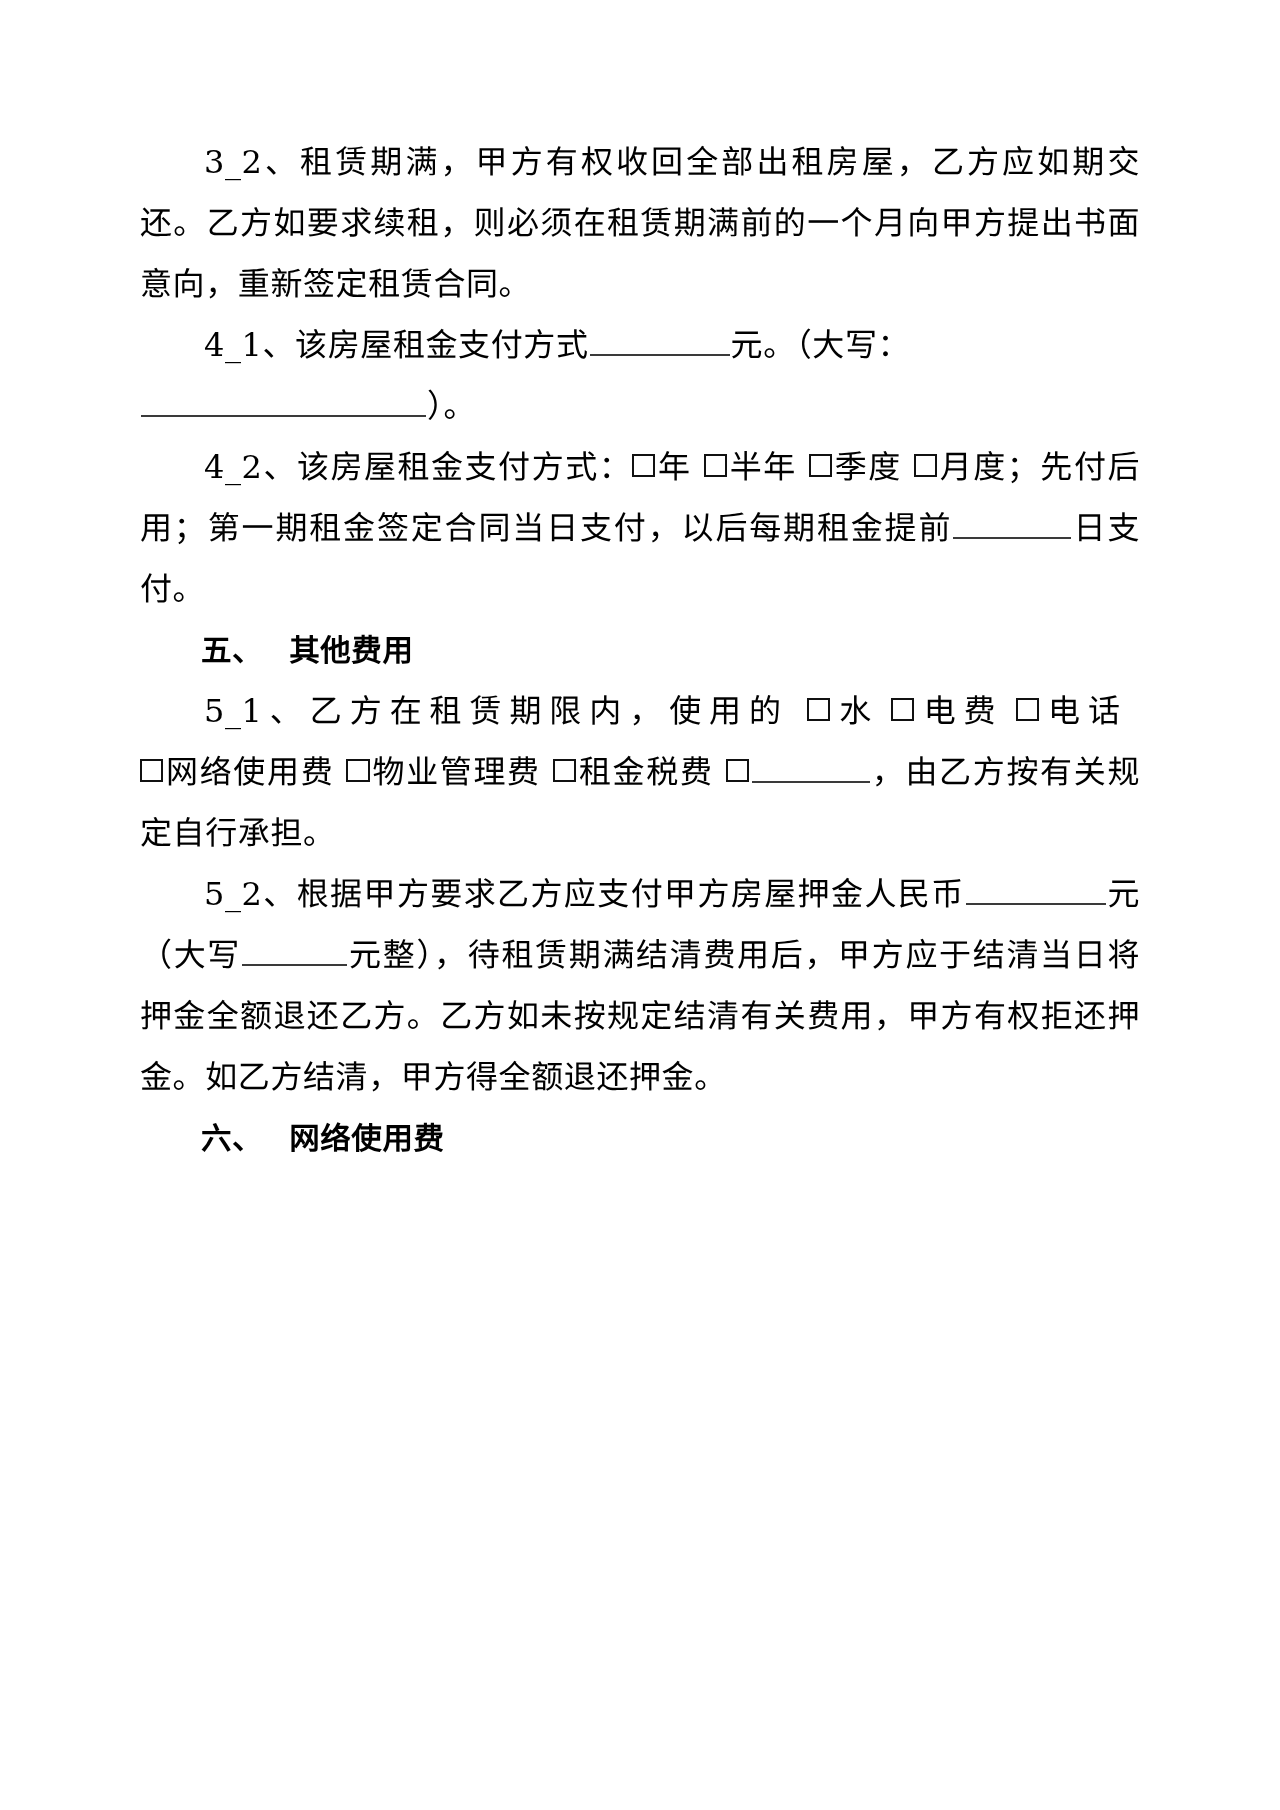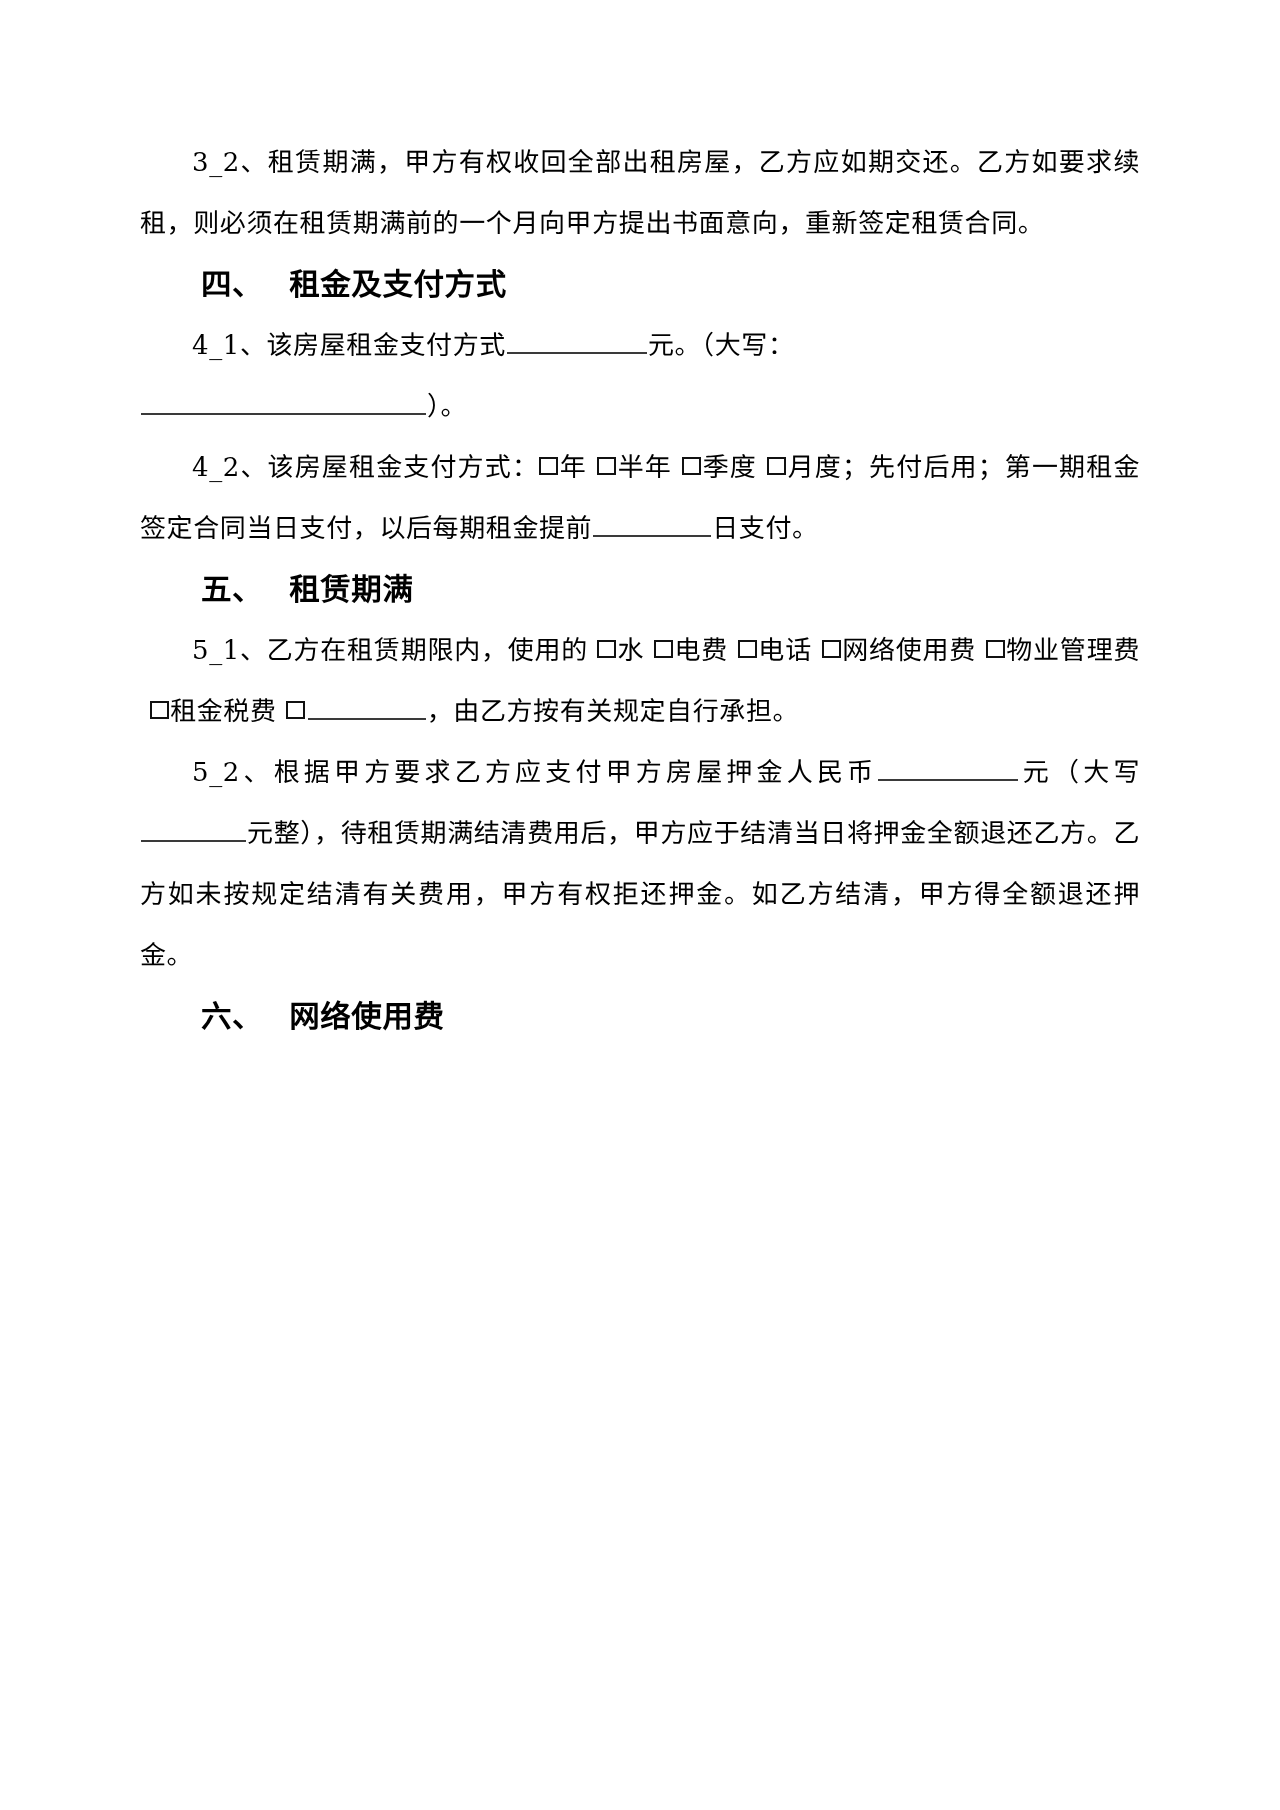--- a/index.html
+++ b/index.html
@@ -25,21 +25,21 @@
     padding: 132px 140px 0 140px;
     overflow: hidden;
   }
 
   .doc-body {
     width: 1000px;
   }
 
   
   .para {
-    font-size: 26px;
+    font-size: 32px;
     line-height: 61px;
     text-align: justify;
     text-justify: inter-ideograph;
     text-indent: 2em;
     margin: 0 0 0 0;
     letter-spacing: 0.6px;
     word-break: break-all;
     font-weight: 400;
   }
 
@@ -93,21 +93,20 @@
   }
 
   .fragment { white-space: pre-wrap; }
 </style>
 </head>
 <body>
 
 <div class="page">
   <div class="doc-body" id="doc-body">
       <p class="para"><span class="fragment">3_2、租赁期满，甲方有权收回全部出租房屋，乙方应如期交还。乙方如要求续租，则必须在租赁期满前的一个月向甲方提出书面意向，重新签定租赁合同。</span></p>
-      <p class="heading"><span class="num">四、</span><span class="sp"></span><span>租金及支付方式</span></p>
       <p class="para"><span class="fragment">4_1、该房屋租金支付方式</span><span class="blank w-lg"></span><span class="fragment">元。（大写：</span><br><span class="blank w-xl"></span><span class="fragment">）。</span></p>
       <p class="para"><span class="fragment">4_2、该房屋租金支付方式：</span><span class="opt"><span class="cbox"></span><span>年</span></span><span class="gap"></span><span class="opt"><span class="cbox"></span><span>半年</span></span><span class="gap"></span><span class="opt"><span class="cbox"></span><span>季度</span></span><span class="gap"></span><span class="opt"><span class="cbox"></span><span>月度</span></span><span class="fragment">；先付后用；第一期租金签定合同当日支付，以后每期租金提前</span><span class="blank w-md"></span><span class="fragment">日支付。</span></p>
-      <p class="heading"><span class="num">五、</span><span class="sp"></span><span>租赁期满</span></p>
+      <p class="heading"><span class="num">五、</span><span class="sp"></span><span>其他费用</span></p>
       <p class="para"><span class="fragment">5_1、乙方在租赁期限内，使用的 </span><span class="opt"><span class="cbox"></span><span>水</span></span><span class="gap"></span><span class="opt"><span class="cbox"></span><span>电费</span></span><span class="gap"></span><span class="opt"><span class="cbox"></span><span>电话</span></span><span class="gap"></span><span class="opt"><span class="cbox"></span><span>网络使用费</span></span><span class="gap"></span><span class="opt"><span class="cbox"></span><span>物业管理费</span></span><span class="gap"></span><span class="opt"><span class="cbox"></span><span>租金税费</span></span><span class="gap"></span><span class="opt"><span class="cbox"></span></span><span class="blank w-md"></span><span class="fragment">，由乙方按有关规定自行承担。</span></p>
       <p class="para"><span class="fragment">5_2、根据甲方要求乙方应支付甲方房屋押金人民币</span><span class="blank w-lg"></span><span class="fragment">元（大写</span><span class="blank w-sm"></span><span class="fragment">元整），待租赁期满结清费用后，甲方应于结清当日将押金全额退还乙方。乙方如未按规定结清有关费用，甲方有权拒还押金。如乙方结清，甲方得全额退还押金。</span></p>
       <p class="heading"><span class="num">六、</span><span class="sp"></span><span>网络使用费</span></p>
     </div>
 </div>
 
 </body></html>

